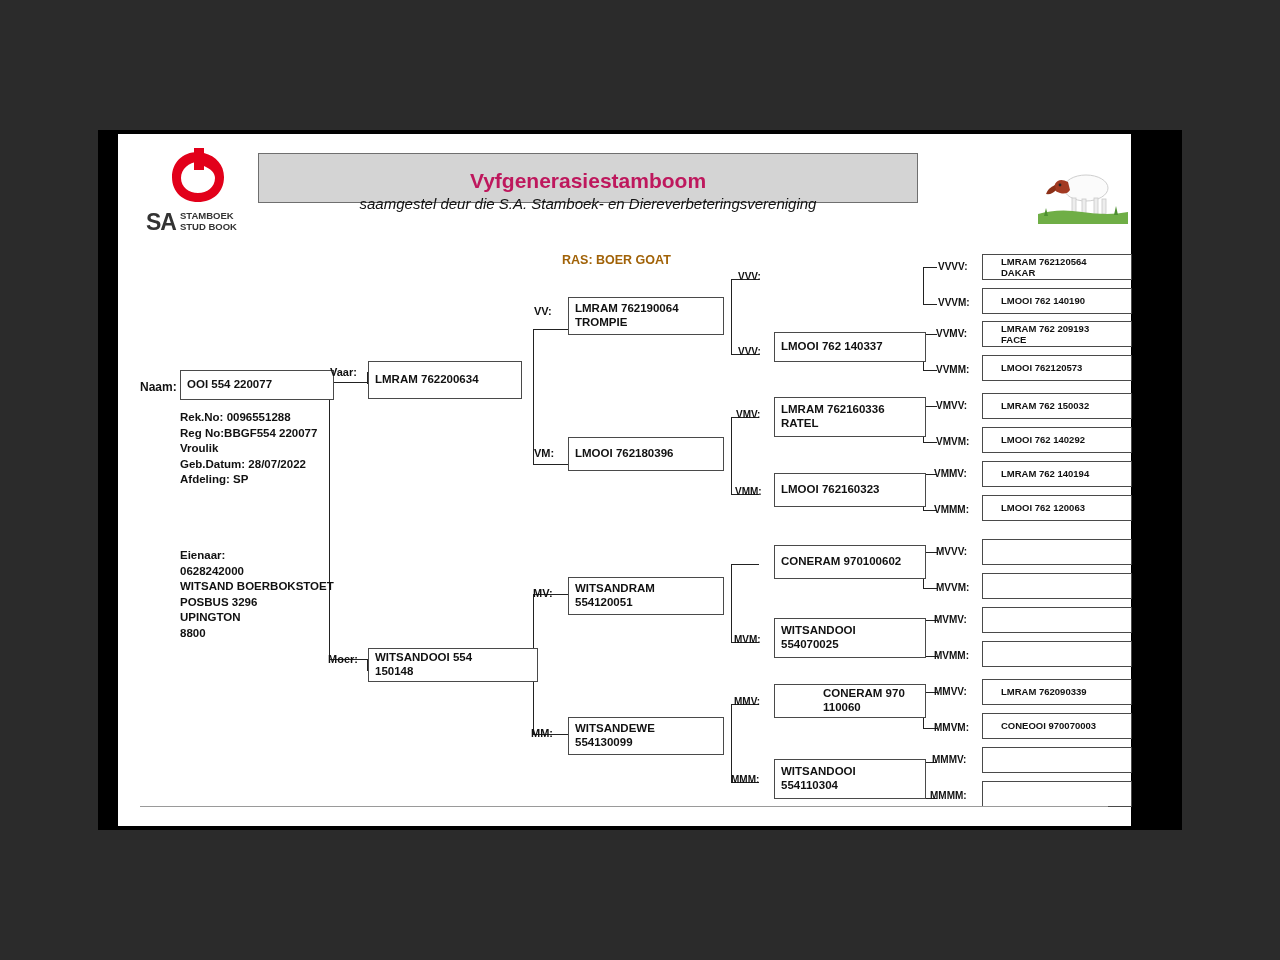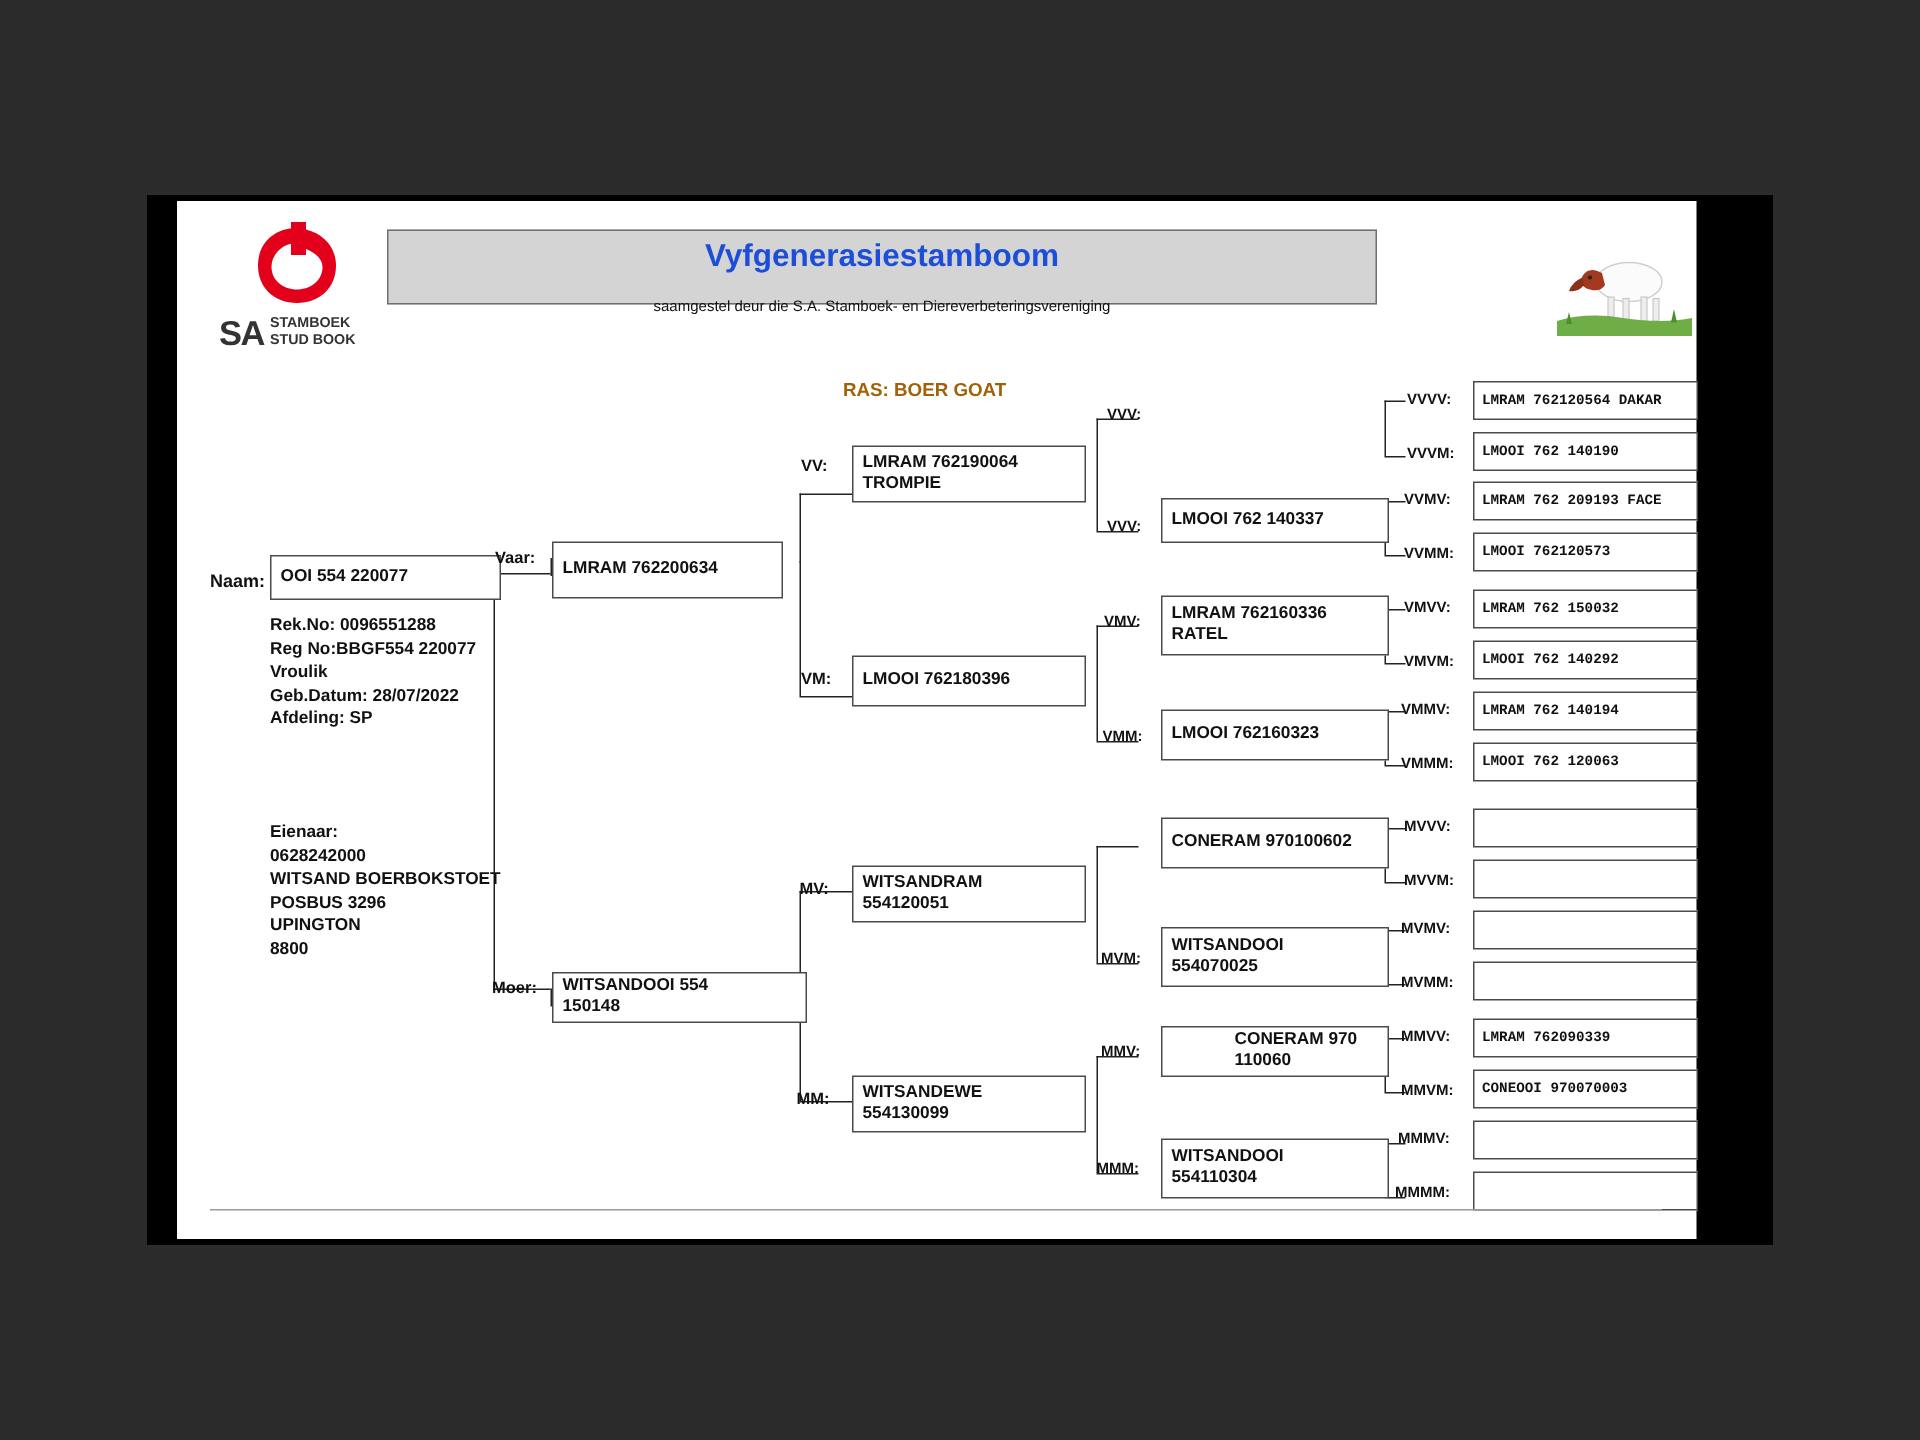--- a/index.html
+++ b/index.html
@@ -80,29 +80,30 @@
     position: absolute;
     left: 140px;
     top: 19px;
     width: 658px;
     height: 48px;
     background: #d4d4d4;
     border: 1px solid #6f6f6f;
     text-align: center;
   }
   .title-main {
-    margin-top: 5px;
+    margin-top: 15px;
     font-size: 21px;
     font-weight: bold;
-    color: #1d4ed8;
+    color: #be185d;
   }
   .title-sub {
-    font-size: 10px;
-    color: #111;
-    margin-top: 16px;
+    font-size: 15px;
+    font-style: italic;
+    color: #111;
+    margin-top: 2px;
   }
 
   .goat-img {
     position: absolute;
     left: 920px;
     top: 20px;
     width: 90px;
     height: 72px;
   }
 
@@ -126,22 +127,21 @@
     color: #111;
     padding: 4px 6px;
     line-height: 1.2;
     white-space: pre-line;
     display: flex;
     align-items: center;
   }
   .box.gen5 {
     font-size: 9.5px;
     font-weight: bold;
-    padding: 2px 5px;
-    font-family: Liberation Mono, monospace;
+    padding: 2px 18px;
   }
   .tag {
     position: absolute;
     font-size: 11px;
     font-weight: bold;
     color: #111;
   }
   .tag.small {
     font-size: 10px;
   }

